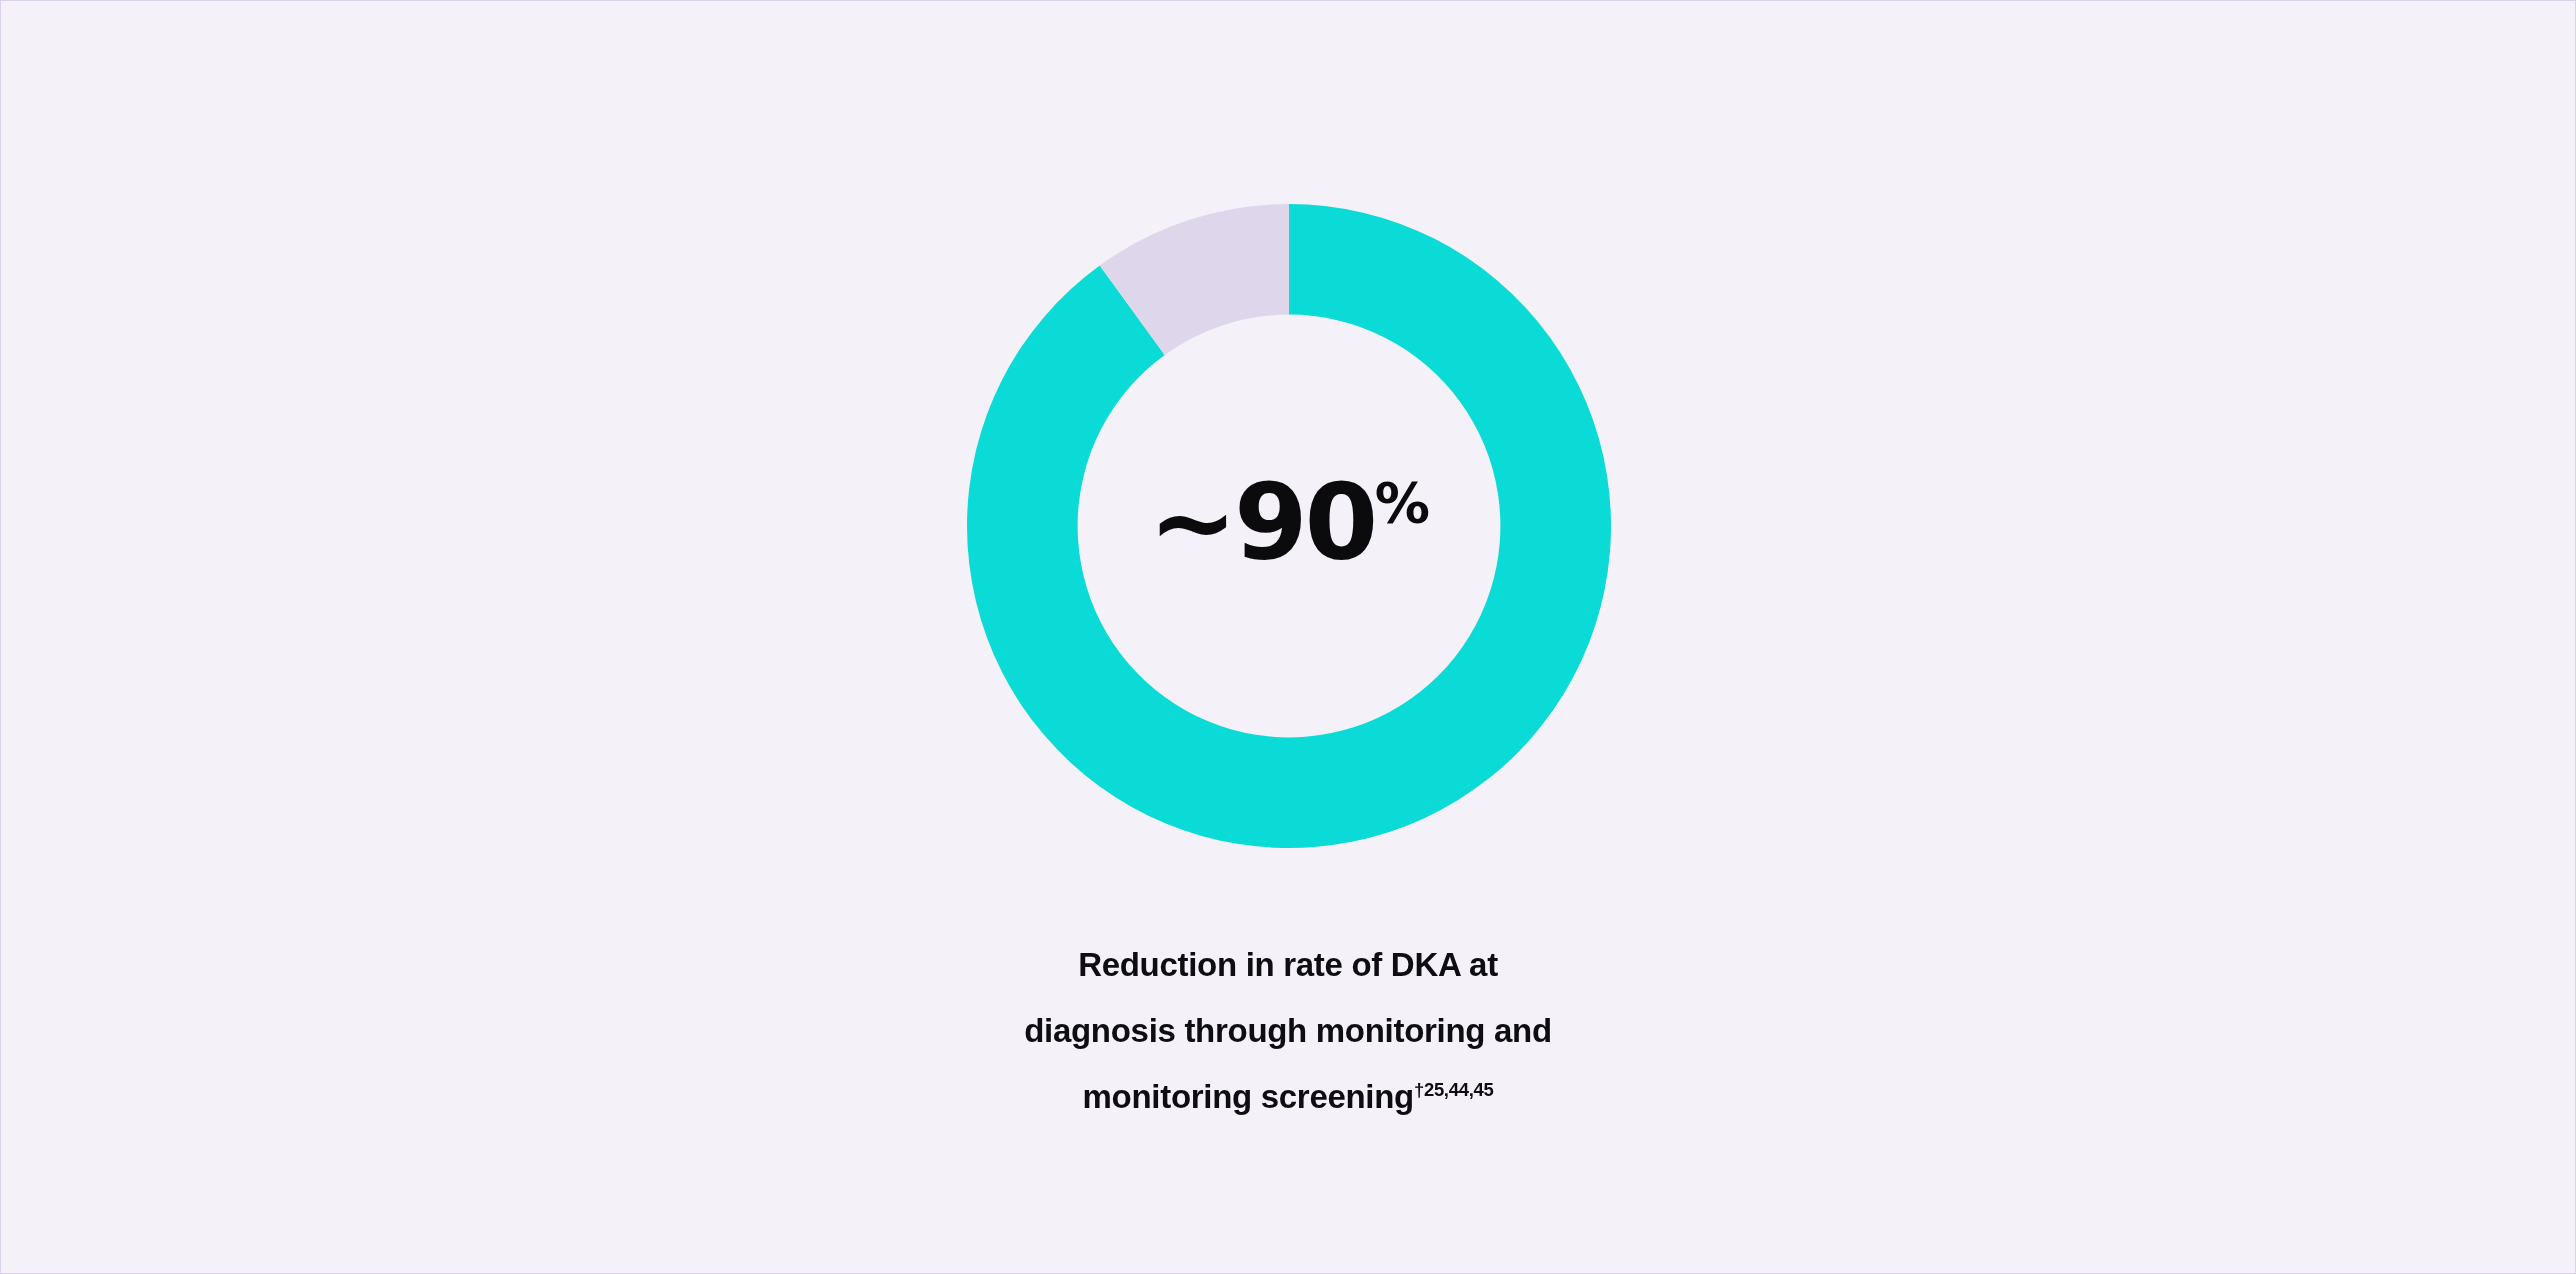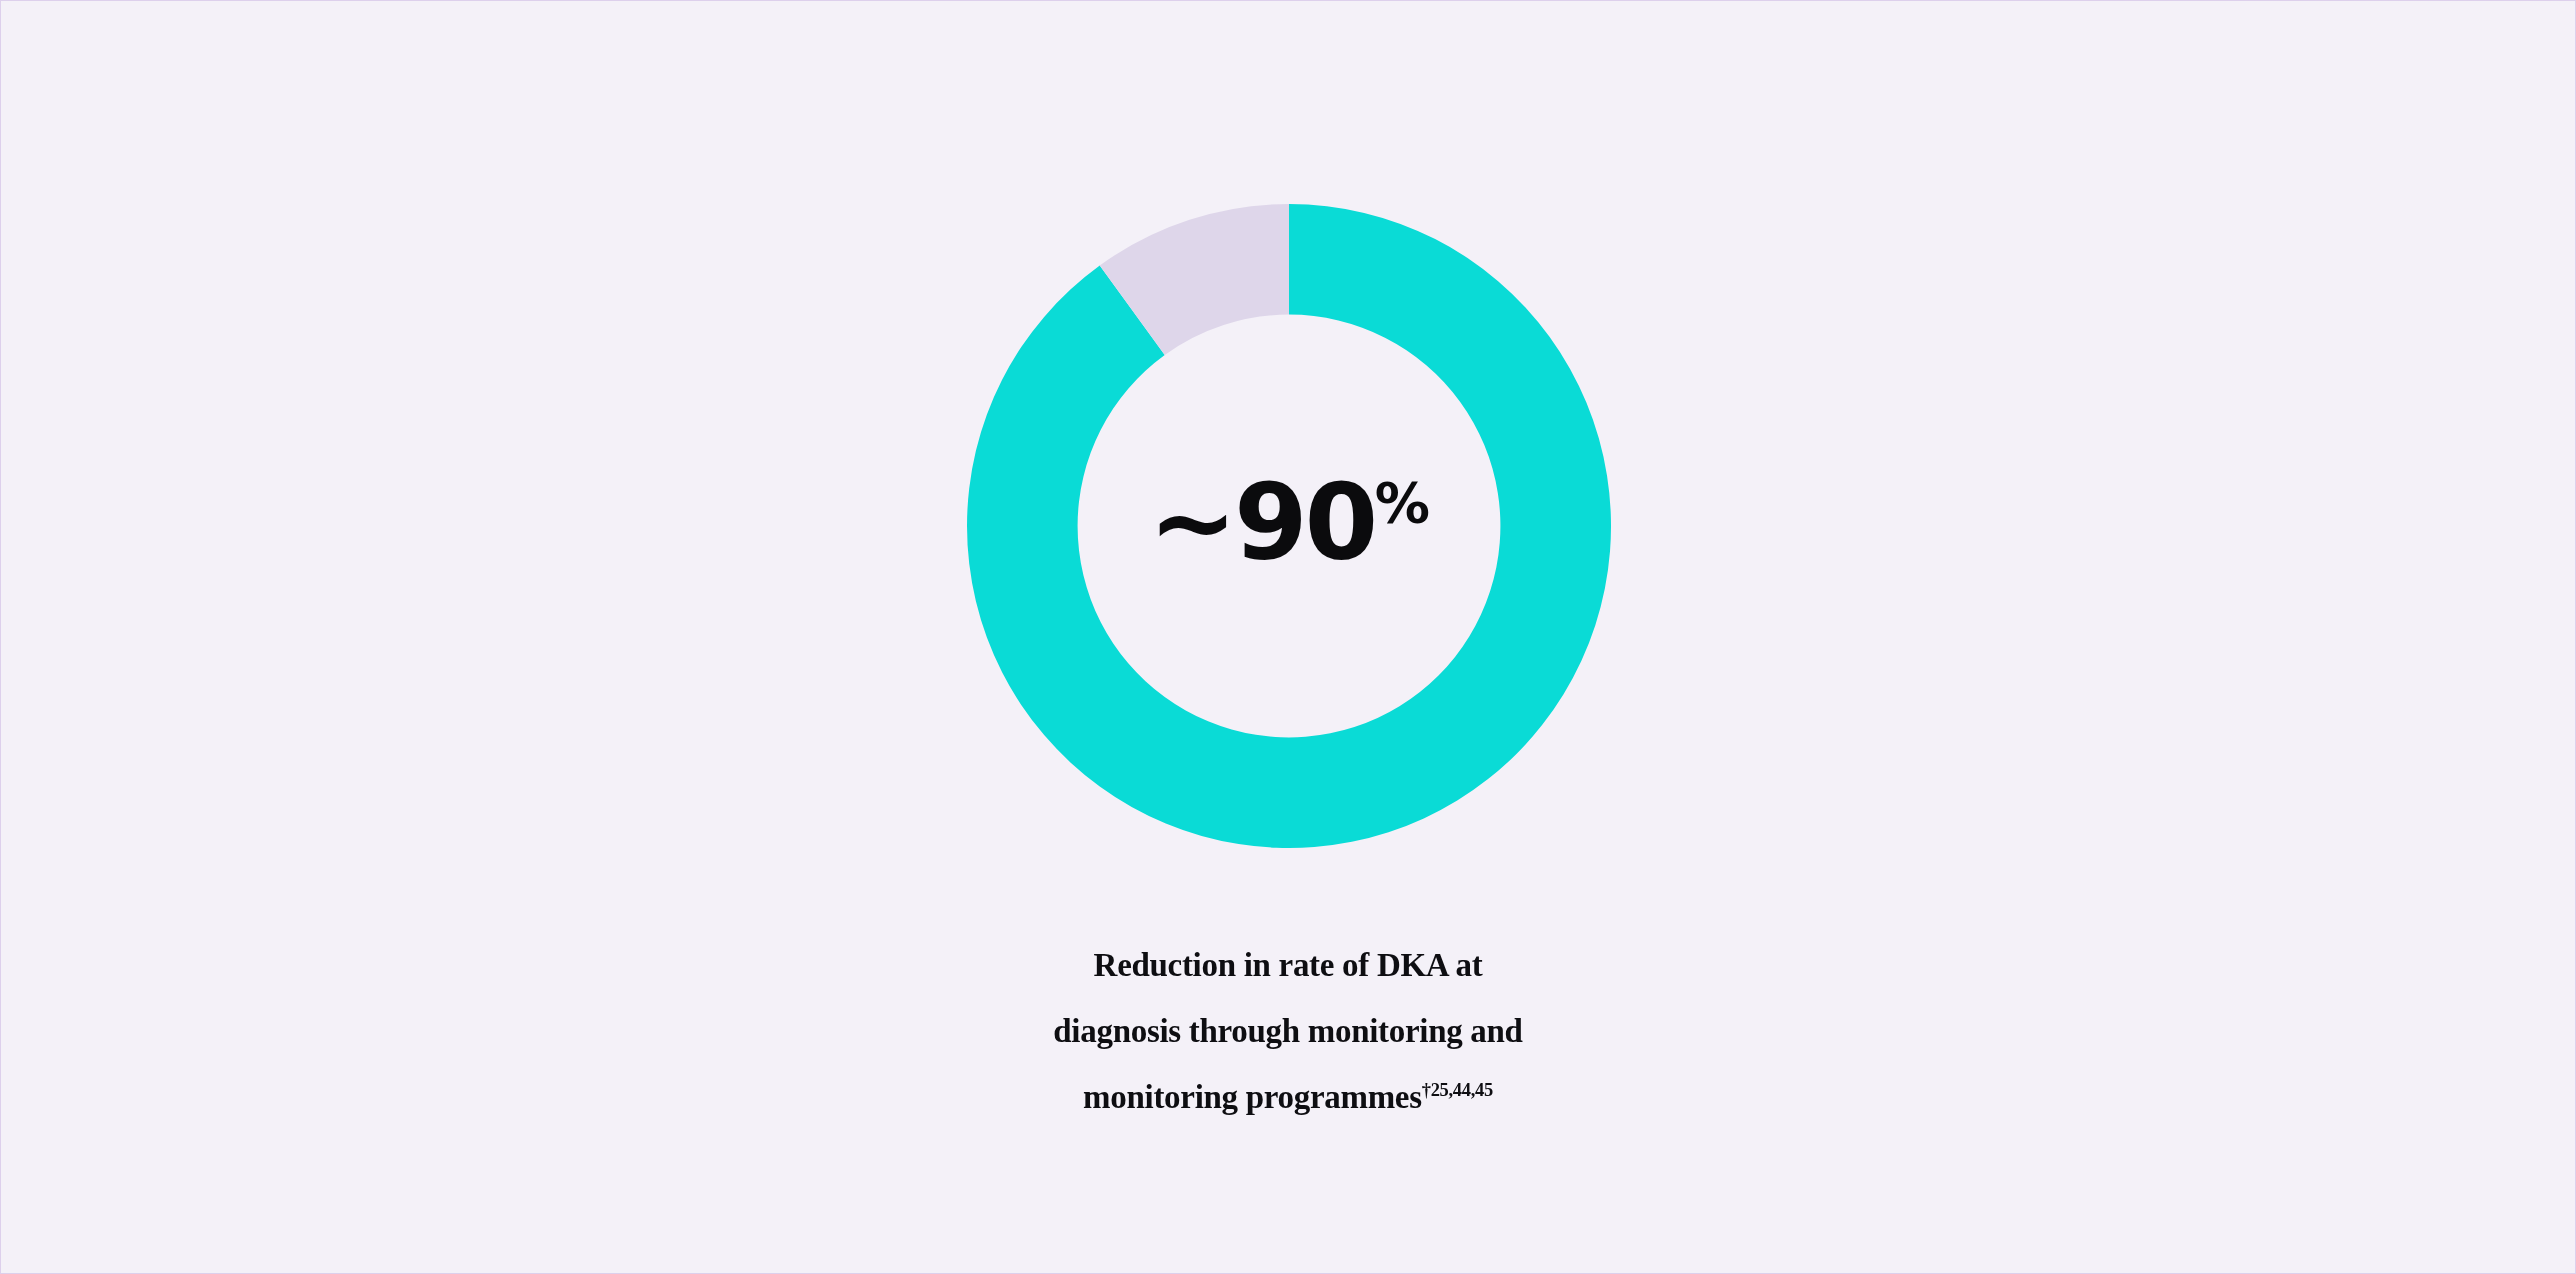--- a/index.html
+++ b/index.html
@@ -79,21 +79,21 @@
 
   
   .caption {
     position: absolute;
     left: 50%;
     top: 931px;
     transform: translateX(-50%);
     width: 922px;
     text-align: center;
     color: #0e0e12;
-    font-family: Liberation Serif, serif;
+    font-family: Liberation Sans, sans-serif;
     font-weight: 700;
     font-size: 33px;
     line-height: 66px;
     letter-spacing: -0.3px;
   }
 
   .caption .line {
     display: block;
     white-space: nowrap;
   }
@@ -124,17 +124,17 @@
 
     <div class="center-value">
       <span class="val"><span>~90</span><span class="unit">%</span></span>
     </div>
 
   </div>
 
   <div class="caption">
     <span class="line">Reduction in rate of DKA at</span>
     <span class="line">diagnosis through monitoring and</span>
-    <span class="line"><span>monitoring programmes</span><sup class="refs">†25,44,45</sup></span>
+    <span class="line"><span>monitoring screening</span><sup class="refs">†25,44,45</sup></span>
   </div>
 
 </div>
 
 
 </body></html>

